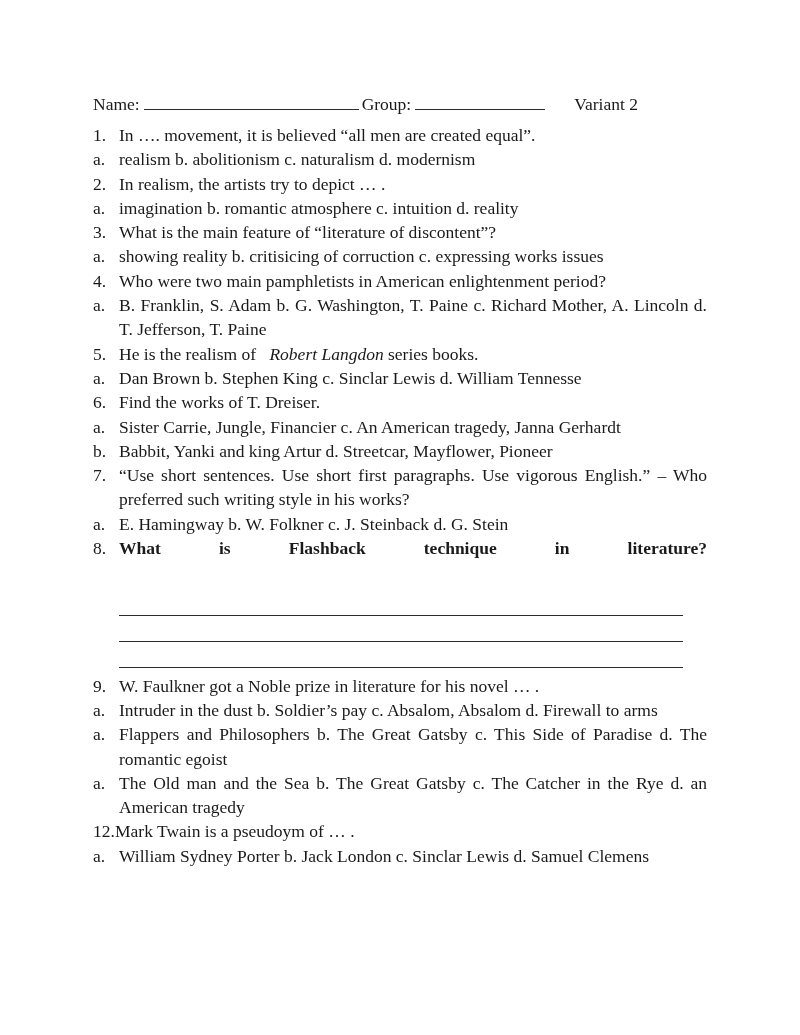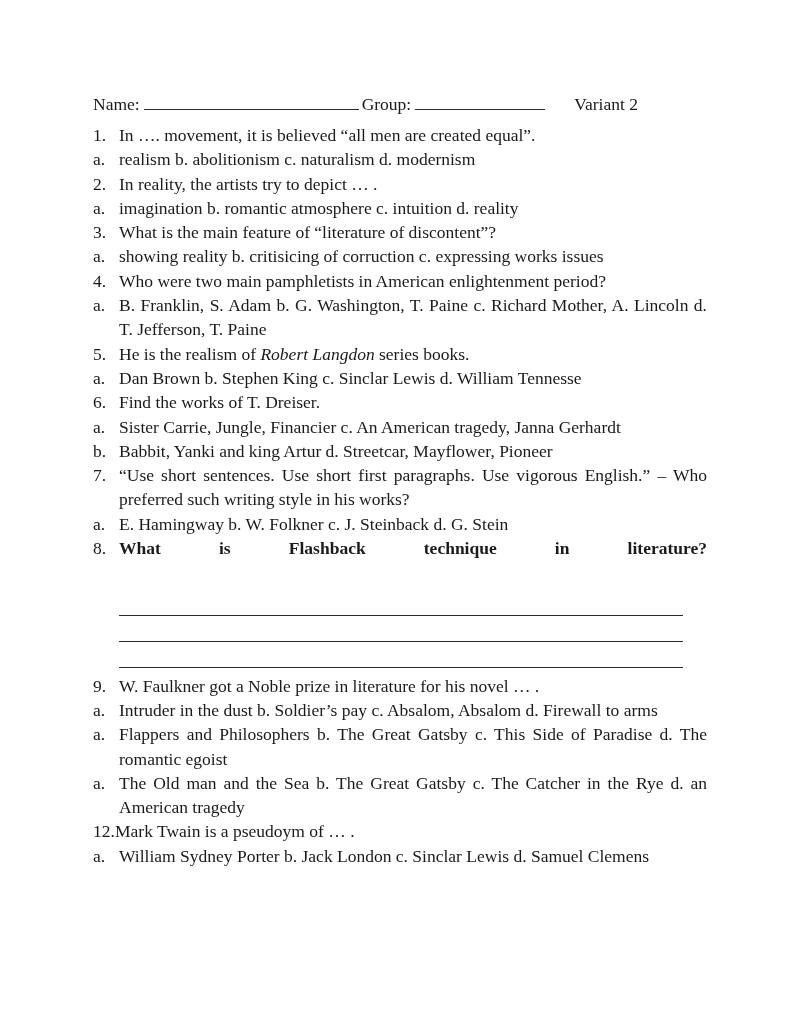--- a/index.html
+++ b/index.html
@@ -68,21 +68,21 @@
     flex: 1 1 auto;
     min-width: 0;
   }
   .just { text-align: justify; }
   .just-all { text-align: justify; font-weight: bold; }
   .just-all::after {
     content: "";
     display: inline-block;
     width: 100%;
   }
-  em { font-style: italic; }
+  em { font-style: italic; margin-left: 9px; }
 
   
   .blank-lines {
     margin: 8px 0 6px 0;
     padding-left: 26px;
   }
   .blank-line {
     border-bottom: 1.3px solid #2b2b2b;
     height: 22px;
     width: 564px;
@@ -110,21 +110,21 @@
       <span class="marker">1.</span>
       <span class="body">In …. movement, it is believed “all men are created equal”.</span>
     </div>
     <div class="row">
       <span class="marker">a.</span>
       <span class="body">realism    b. abolitionism    c. naturalism    d. modernism</span>
     </div>
 
     <div class="row">
       <span class="marker">2.</span>
-      <span class="body">In reality, the artists try to depict … .</span>
+      <span class="body">In realism, the artists try to depict … .</span>
     </div>
     <div class="row">
       <span class="marker">a.</span>
       <span class="body">imagination    b. romantic atmosphere   c. intuition   d. reality</span>
     </div>
 
     <div class="row">
       <span class="marker">3.</span>
       <span class="body">What is the main feature of “literature of discontent”?</span>
     </div>

